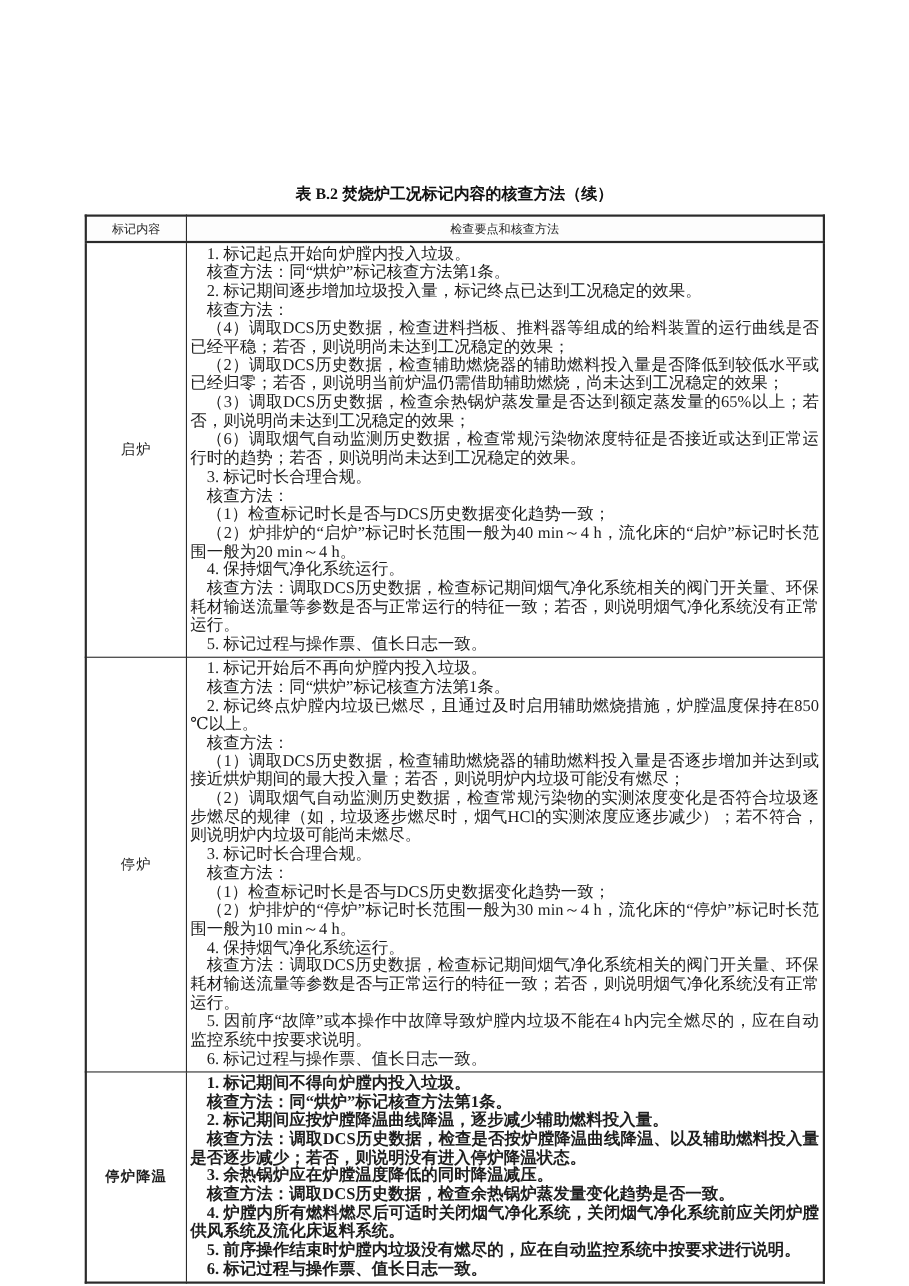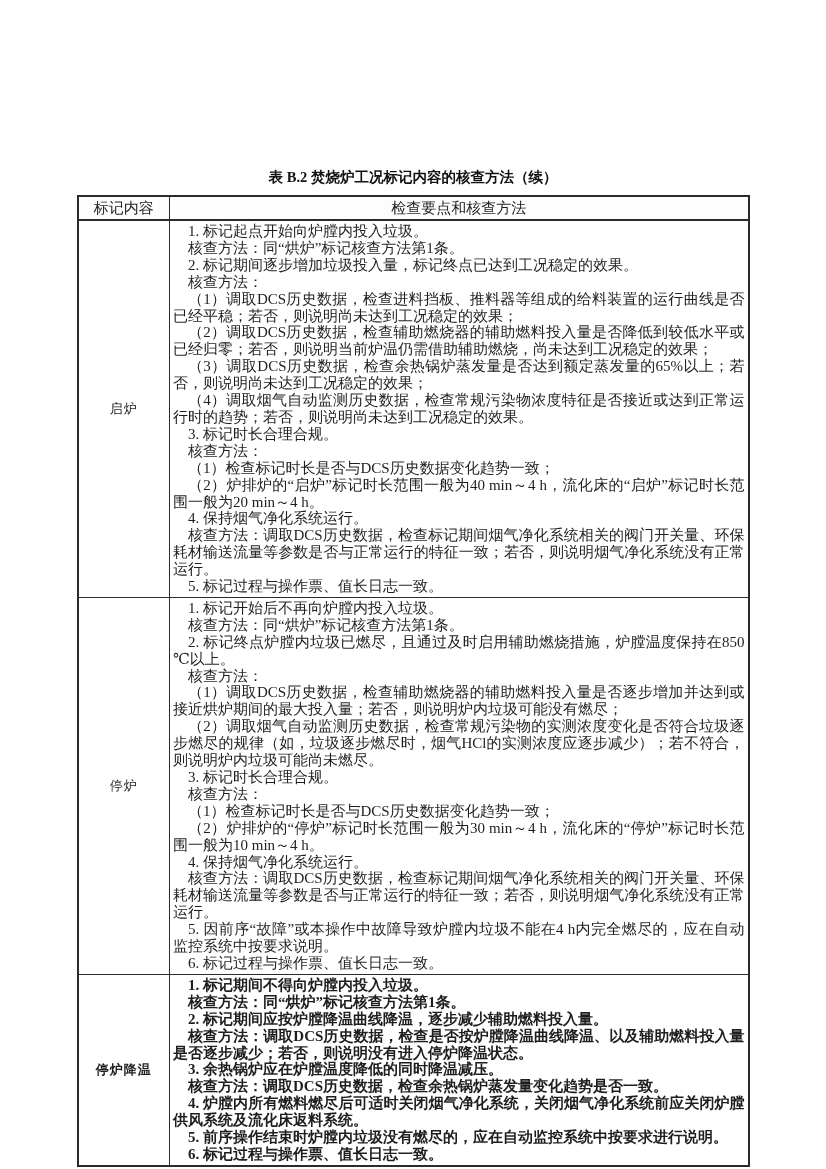--- a/index.html
+++ b/index.html
@@ -23,21 +23,21 @@
     margin:8px auto 0 auto;
     border-collapse:collapse;
     table-layout:fixed;
     border:2px solid #2b2b2b;
   }
   .doc-table col.c-label { width:92px; }
   .doc-table th {
     border:1px solid #2b2b2b;
     border-bottom:2px solid #2b2b2b;
     font-weight:normal;
-    font-size:15px;
+    font-size:11px;
     height:20px;
     padding:1px 2px;
     text-align:center;
     background:#fdfdfd;
   }
   .doc-table td { border:1px solid #2b2b2b; vertical-align:top; }
   td.label-cell {
     text-align:center;
     vertical-align:middle;
     font-size:13px;
@@ -80,24 +80,24 @@
       </tr>
     </thead>
     <tbody>
         <tr class="row-0">
     <td class="label-cell">启炉</td>
     <td class="content-cell">
             <p>1. 标记起点开始向炉膛内投入垃圾。</p>
             <p>核查方法：同“烘炉”标记核查方法第1条。</p>
             <p>2. 标记期间逐步增加垃圾投入量，标记终点已达到工况稳定的效果。</p>
             <p>核查方法：</p>
-            <p>（1）调取DCS历史数据，检查进料挡板、推料器等组成的给料装置的运行曲线是否已经平稳；若否，则说明尚未达到工况稳定的效果；</p>
+            <p>（4）调取DCS历史数据，检查进料挡板、推料器等组成的给料装置的运行曲线是否已经平稳；若否，则说明尚未达到工况稳定的效果；</p>
             <p>（2）调取DCS历史数据，检查辅助燃烧器的辅助燃料投入量是否降低到较低水平或已经归零；若否，则说明当前炉温仍需借助辅助燃烧，尚未达到工况稳定的效果；</p>
             <p>（3）调取DCS历史数据，检查余热锅炉蒸发量是否达到额定蒸发量的65%以上；若否，则说明尚未达到工况稳定的效果；</p>
-            <p>（4）调取烟气自动监测历史数据，检查常规污染物浓度特征是否接近或达到正常运行时的趋势；若否，则说明尚未达到工况稳定的效果。</p>
+            <p>（6）调取烟气自动监测历史数据，检查常规污染物浓度特征是否接近或达到正常运行时的趋势；若否，则说明尚未达到工况稳定的效果。</p>
             <p>3. 标记时长合理合规。</p>
             <p>核查方法：</p>
             <p>（1）检查标记时长是否与DCS历史数据变化趋势一致；</p>
             <p>（2）炉排炉的“启炉”标记时长范围一般为40 min～4 h，流化床的“启炉”标记时长范围一般为20 min～4 h。</p>
             <p>4. 保持烟气净化系统运行。</p>
             <p>核查方法：调取DCS历史数据，检查标记期间烟气净化系统相关的阀门开关量、环保耗材输送流量等参数是否与正常运行的特征一致；若否，则说明烟气净化系统没有正常运行。</p>
             <p>5. 标记过程与操作票、值长日志一致。</p>
           </td>
   </tr>
         <tr class="row-1">

